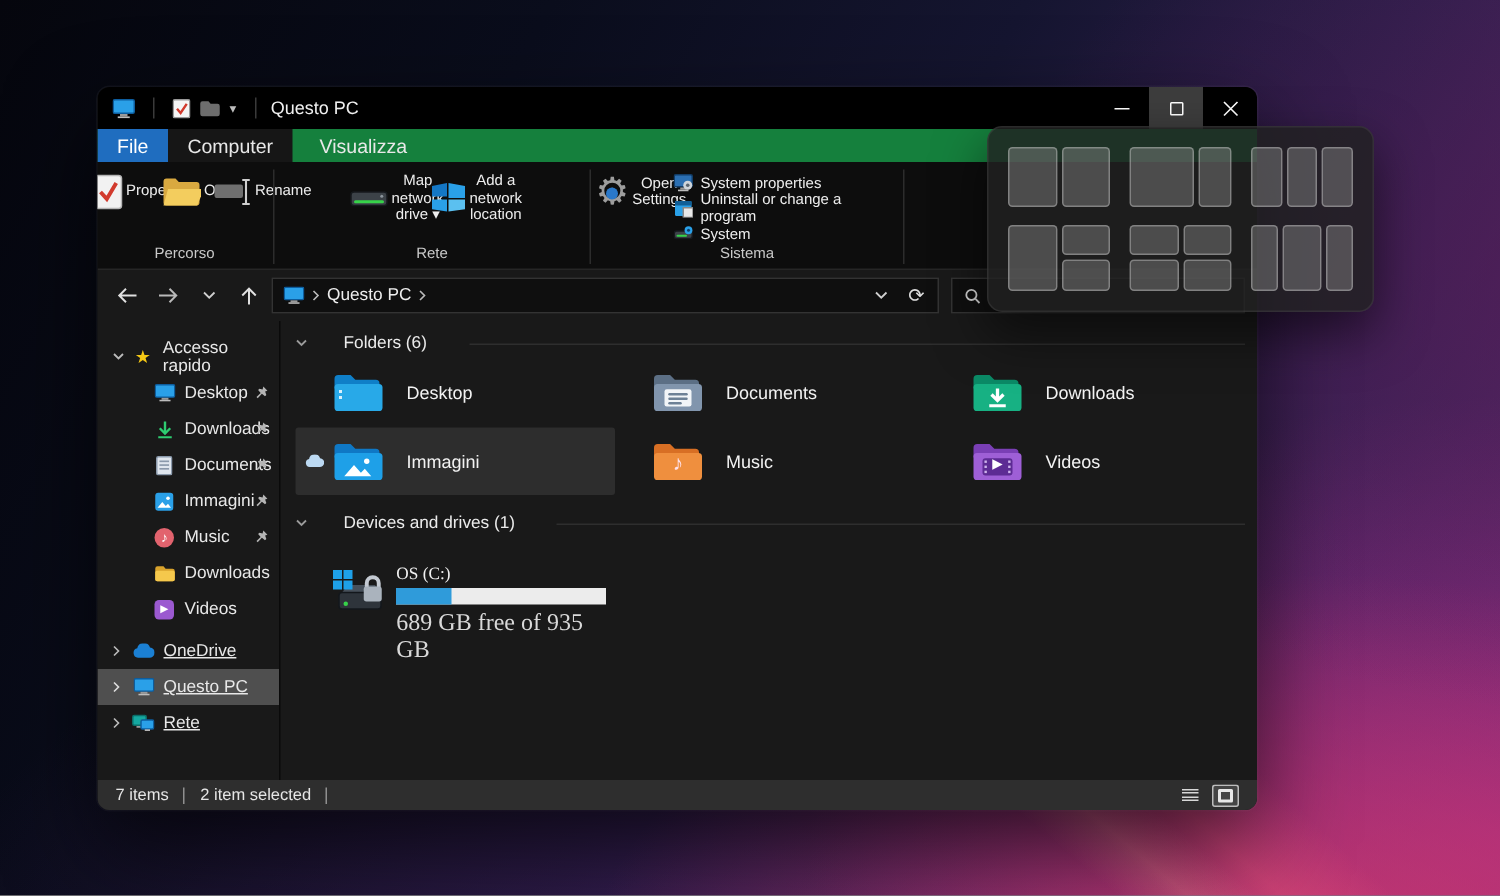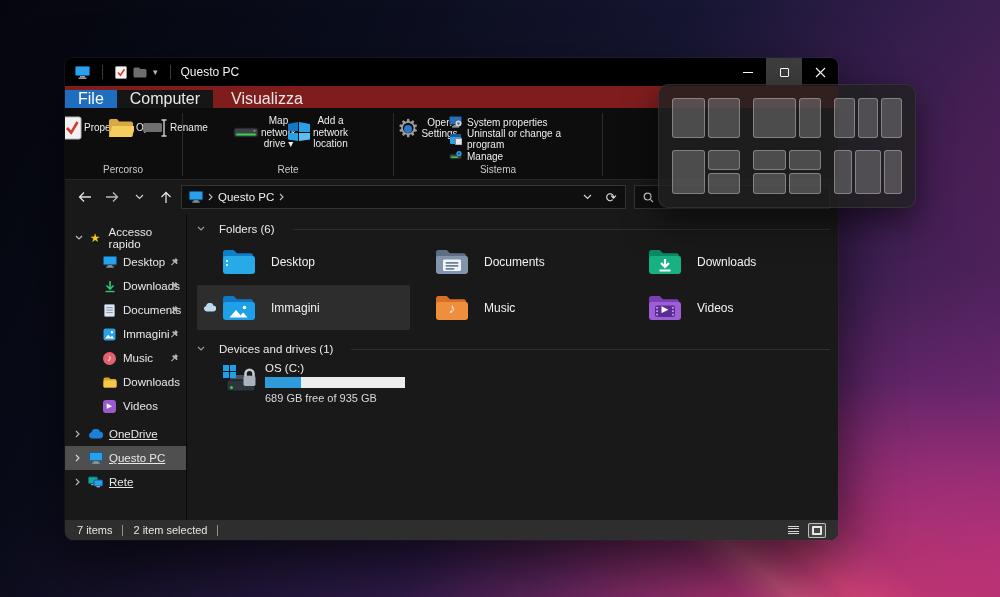--- a/index.html
+++ b/index.html
@@ -30,21 +30,21 @@
   .qat { display:flex; align-items:center; gap:6px; padding-left:10px; }
   .qsep { width:1px; height:14px; background:#3a3a3a; margin:0 6px; }
   .wtitle { font-size:12px; margin-left:4px; color:#f0f0f0; }
   .wcontrols { margin-left:auto; display:flex; height:28px; }
   .wbtn { width:36px; height:28px; display:flex; align-items:center; justify-content:center; }
   .wbtn.max { background:#3d3d3d; }
   .glyph-min { width:10px; height:1px; background:#fff; }
   .glyph-max { width:9px; height:9px; border:1px solid #fff; border-radius:1px; }
 
   
-  .tabrow { flex:0 0 22px; background:#7f1d1d; display:flex; font-size:16px;align-items:flex-end; }
+  .tabrow { flex:0 0 22px; background:#15803d; display:flex; font-size:13px; }
   .tab { padding:0 13px; display:flex; align-items:center; color:#e8e8e8; }
   .tab-file { background:#1f6dbf; color:#fff; }
   .tab-active { background:#161616; }
   .tab-visualizza { margin-left:5px; }
 
   
   .ribbon { flex:0 0 71px; background:#0d0d0d; border-bottom:1px solid #262626; display:flex; padding-top:2px; }
   .rgroup { display:flex; flex-direction:column; }
   .rbody { flex:1; display:flex; justify-content:center; align-items:flex-start; padding-top:2px; }
   .rlabel { height:15px; text-align:center; font-size:10px; color:#c9c9c9; }
@@ -80,39 +80,39 @@
   .pin { position:absolute; right:7px; top:7px; }
   .roots { margin-top:4px;text-decoration:underline; }
   .star { font-size:12px; color:#f6c915; line-height:1; }
   .minicircle { width:13px; height:13px; border-radius:50%; background:#e2636e; color:#fff; font-size:9px;
                 display:flex; align-items:center; justify-content:center; }
   .minisquare { width:13px; height:13px; border-radius:3px; background:#9b59d0; color:#fff; font-size:7px;
                 display:flex; align-items:center; justify-content:center; }
 
   
   .content { flex:1; padding:8px 8px 0 10px; overflow:hidden; }
-  .sechead { display:flex; align-items:center; height:14px; font-size:11.5px; color:#ebebeb; gap:14px;justify-content:flex-end; }
+  .sechead { display:flex; align-items:center; height:14px; font-size:11.5px; color:#ebebeb; gap:24px;justify-content:flex-end; }
   .sechead .rule { flex:1; height:1px; background:#2e2e2e; margin-left:4px; }
   .tilegrid { display:grid; grid-template-columns:repeat(3,213px); grid-auto-rows:45px; margin-top:3px; row-gap:1px; }
   .tile { display:flex; align-items:center; border-radius:2px; }
   .tile.selected { background:#2d2d2d; }
   .cloudslot { width:24px; display:flex; justify-content:center; }
   .tlabel { margin-left:14px; font-size:12px; color:#f2f2f2; }
   .fwrap { position:relative; width:36px; height:28px; }
   .fglyph { position:absolute; left:0; top:6px; width:100%; text-align:center; font-weight:bold; }
   .fglyph.note { color:#ffe2ec; font-size:14px; }
   .fglyph.play { color:#fff; font-size:9px; top:10px; }
 
   .drives { margin-top:12px; }
-  .drive { display:flex; width:213px; margin-top:5px; align-items:flex-start; }
+  .drive { display:flex; width:213px; margin-top:20px; align-items:flex-start;font-family:Liberation Serif, serif; }
   .dmeta { margin-left:6px; padding-top:1px; }
   .dname { font-size:11.5px; color:#f0f0f0; }
   .dbar { width:140px; height:11px; background:#ececec; margin-top:3px; }
   .dfill { height:100%; background:#2f9bda; }
-  .dfree { font-size:11px; color:#d9d9d9; margin-top:4px; }
+  .dfree { font-size:16px; color:#d9d9d9; margin-top:4px; }
 
   
   .statusbar { flex:0 0 20px; background:#2e2e2e; display:flex; align-items:center; padding:0 12px; gap:10px;
                font-size:11px; color:#e6e6e6; }
   .ssep { width:1px; height:11px; background:#8f8f8f; }
   .sb-icons { margin-left:auto; display:flex; gap:6px; align-items:center; }
   .viewbtn { width:18px; height:15px; display:flex; align-items:center; justify-content:center; border-radius:2px; }
   .viewbtn.sel { background:#454545; box-shadow:0 0 0 1px #bdbdbd inset; }
   .lines i { display:block; width:11px; height:1.4px; background:#d8d8d8; margin:1.1px 0; }
   .bigicon { width:10px; height:9px; border:2px solid #e8e8e8; border-radius:1px; }
@@ -289,21 +289,21 @@
             </div>
             <div class="sbtn">
               <span>
                 <svg width="13" height="12" viewBox="0 0 13 12">
                     <rect x="0.5" y="4" width="12" height="5" rx="1.5" fill="#3c4248" stroke="#16191d"></rect>
                     <rect x="2" y="6.5" width="7" height="1.4" rx="0.7" fill="#37d24a"></rect>
                     <circle cx="10" cy="3.5" r="2.6" fill="#2aa0e8"></circle>
                     <circle cx="10" cy="3.5" r="1" fill="#0e3f66"></circle>
                   </svg>
               </span>
-              <span>Manage</span>
+              <span>System</span>
             </div>
           </div>
         </div>
         <div class="rlabel">Sistema</div>
       </div>
 
       <div class="rsep"></div>
     </div>
 
     <div class="addressrow">

